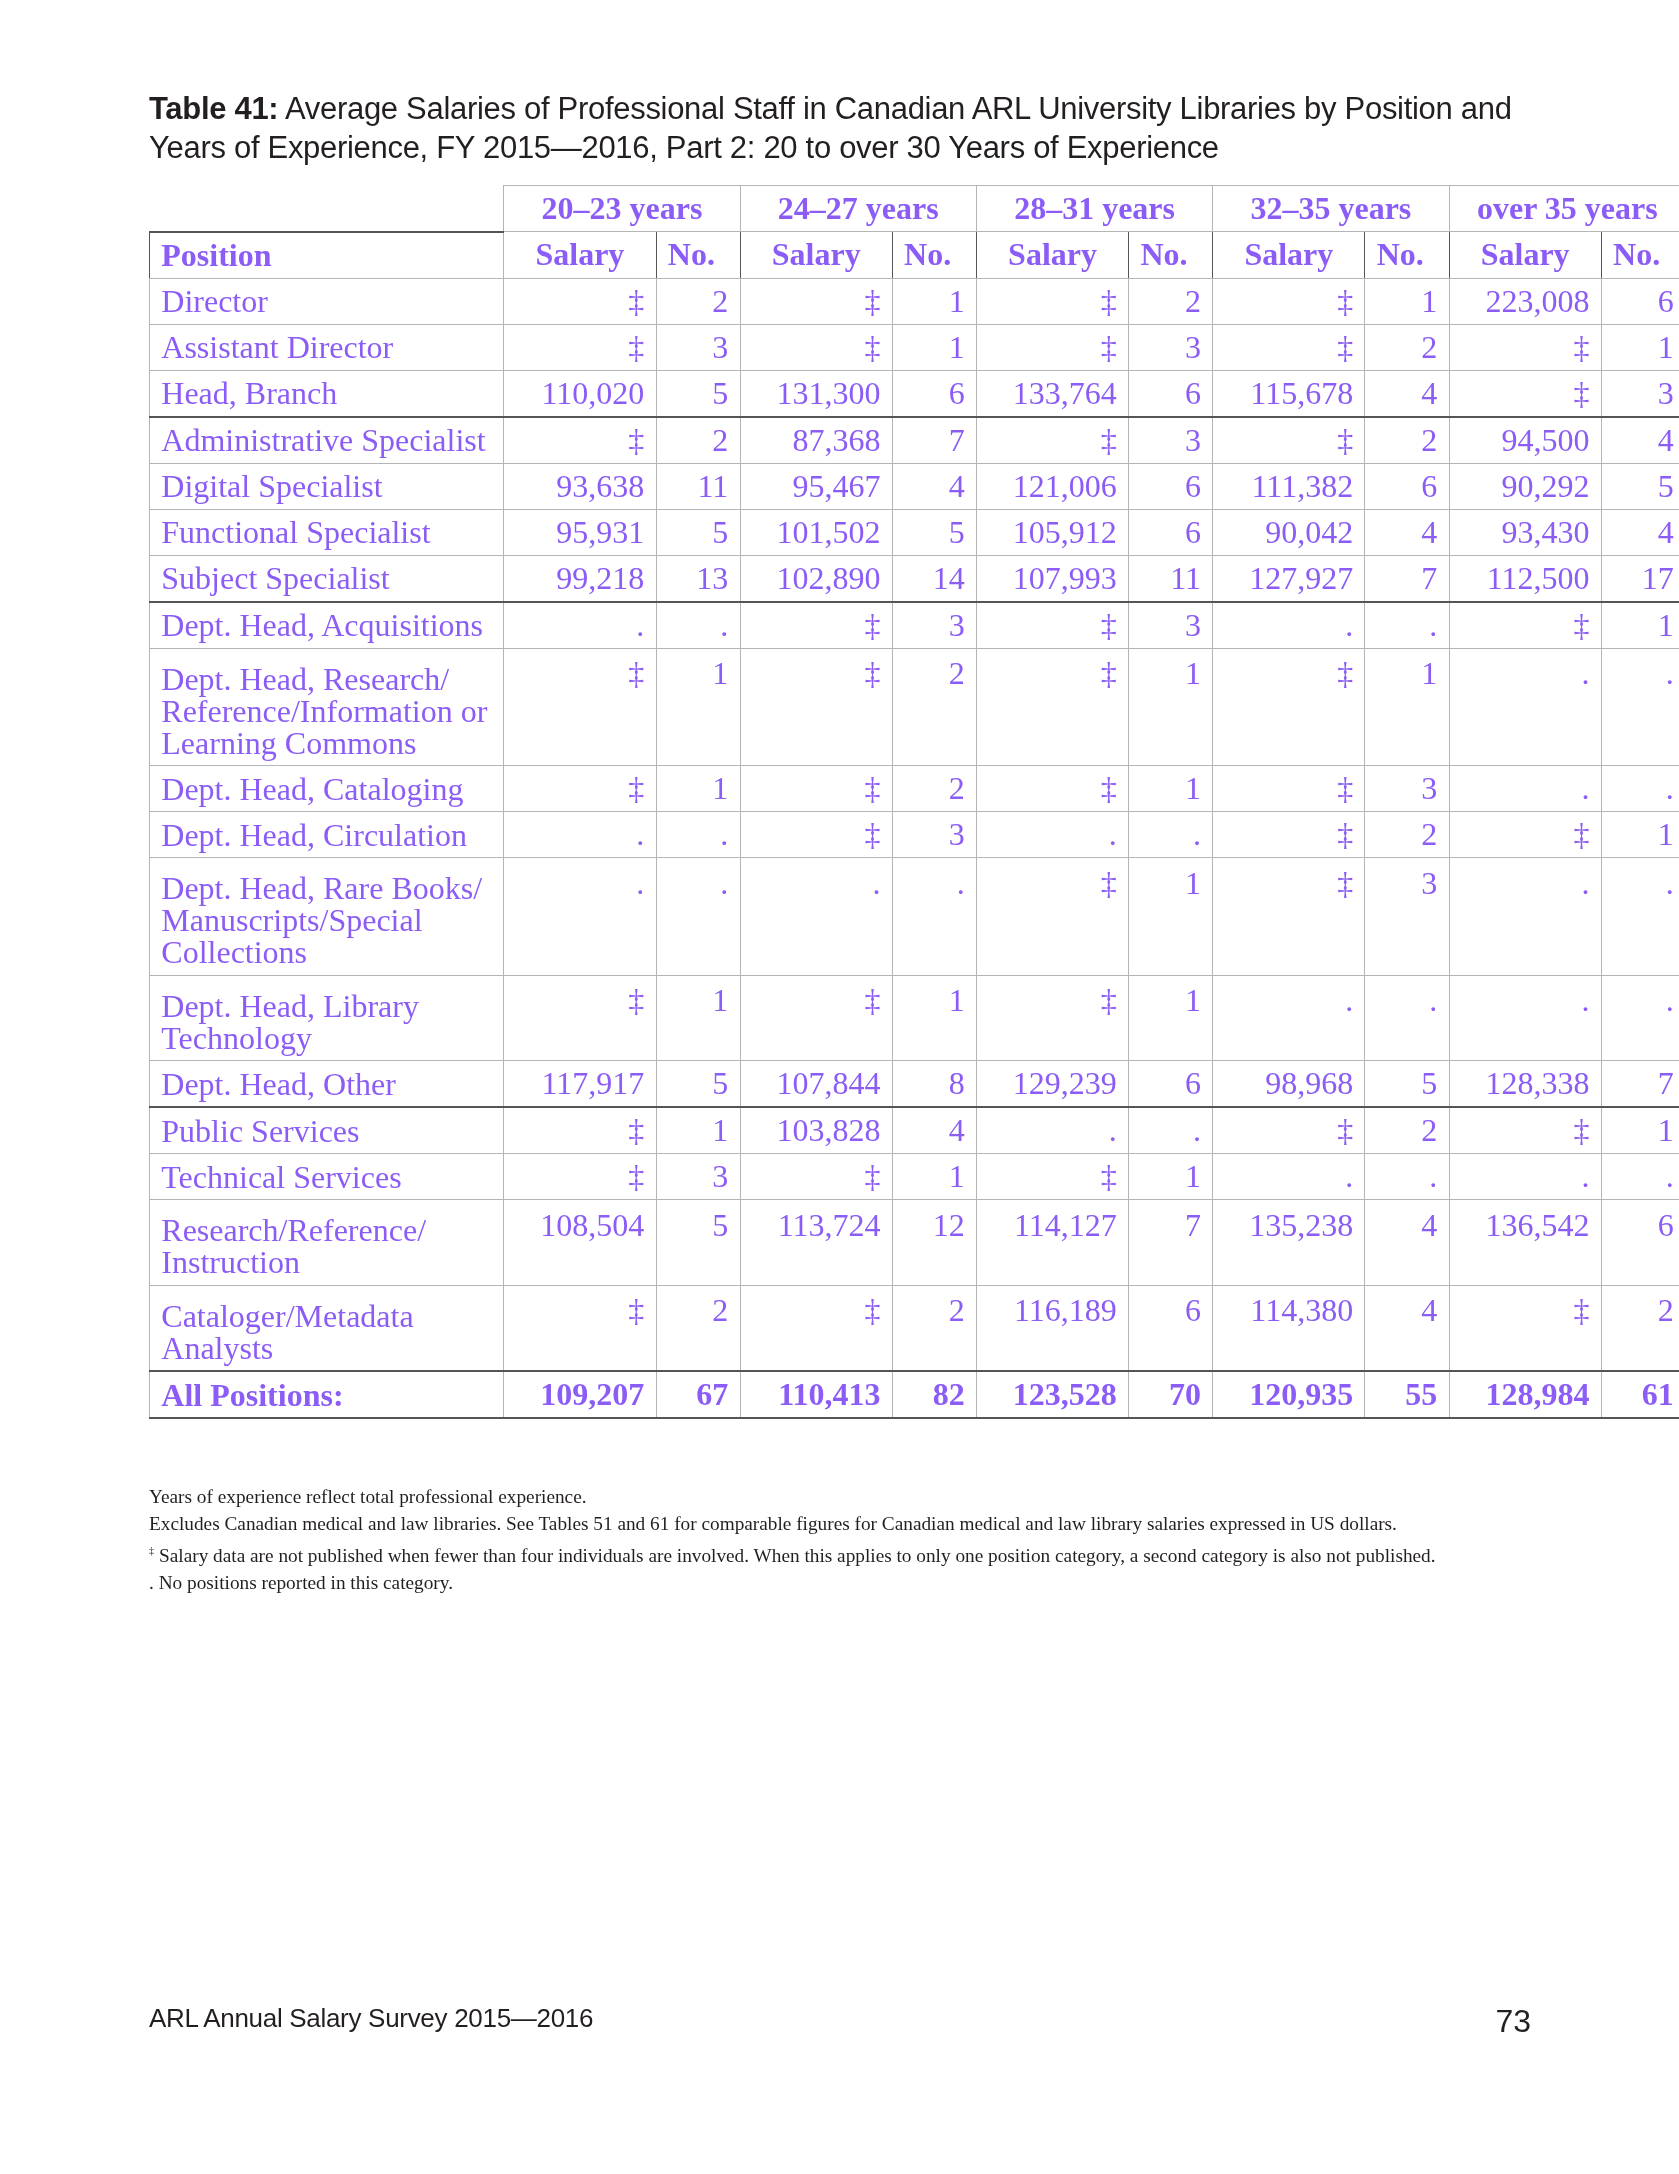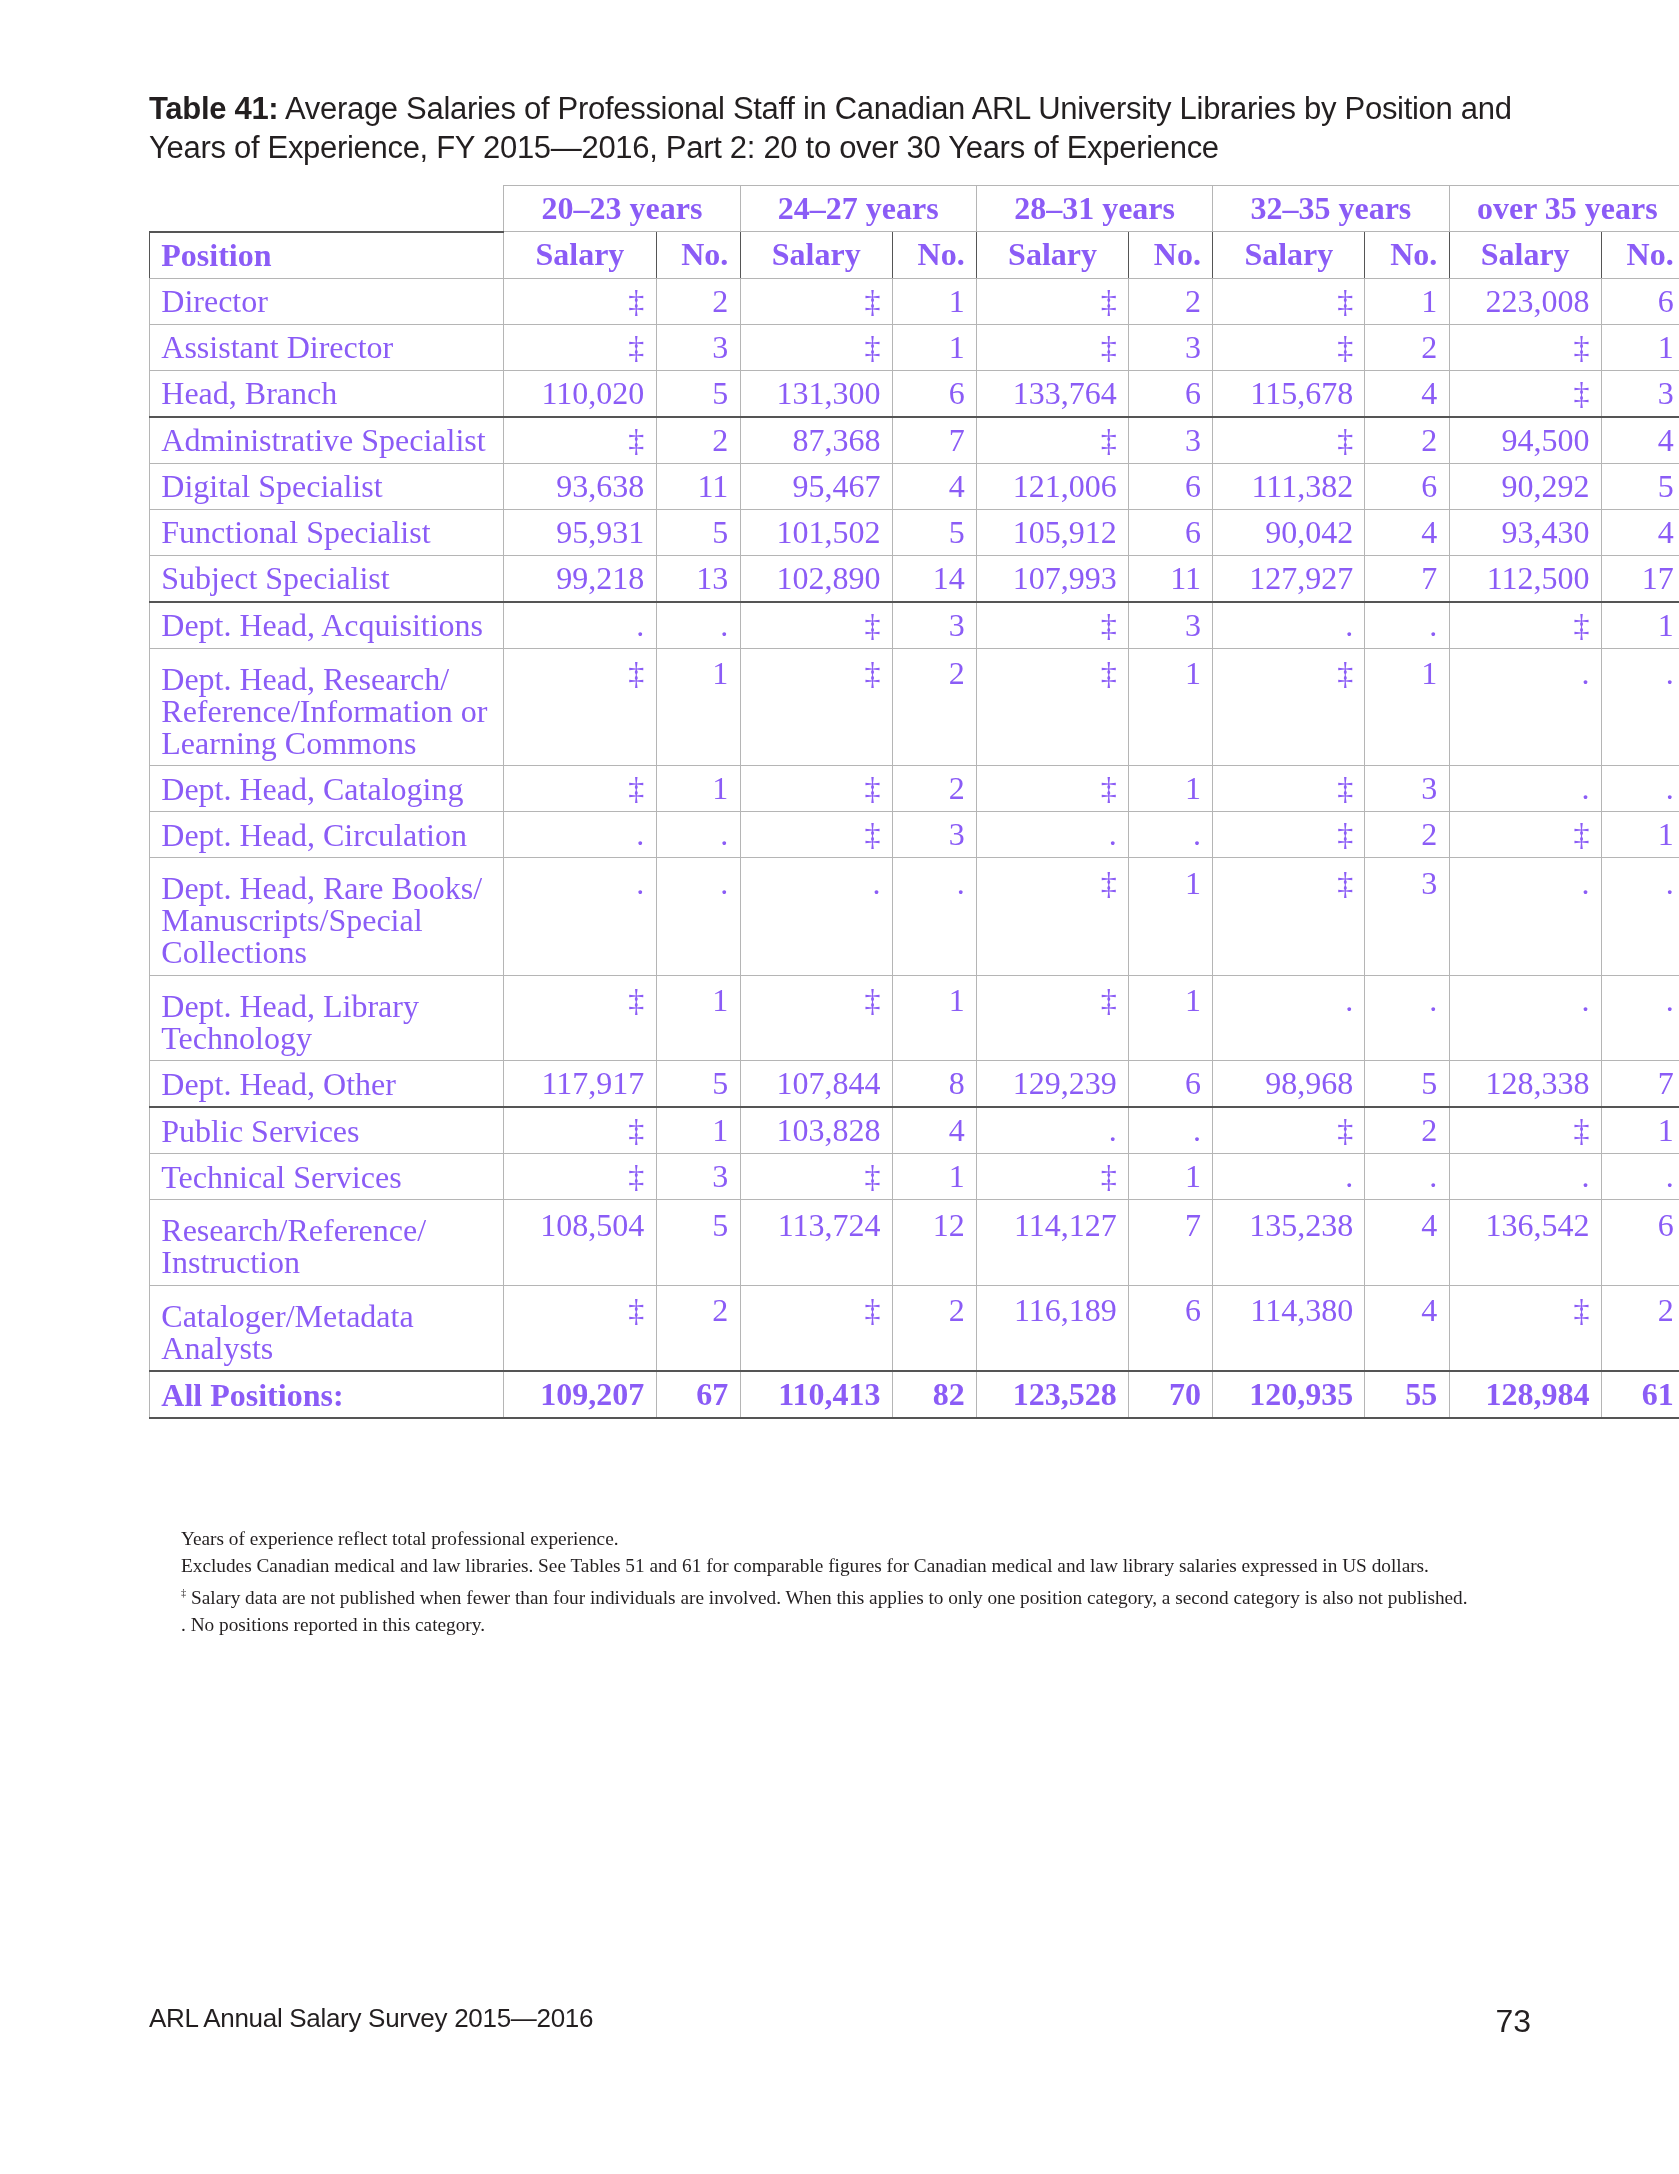--- a/index.html
+++ b/index.html
@@ -18,32 +18,32 @@
   }
   table.salaries td, table.salaries th {
     border: 0.9px solid #b5b5b5; padding: 0 11.3px; height: 45px; vertical-align: middle;
   }
   table.salaries th { font-weight: bold; }
   .group-head th { border: 1.9px solid #555; border-bottom: 2.4px solid #555; text-align: center; height: 45px; }
   .group-head th.blank { border: none; border-bottom: 2.4px solid #555; }
   .sub-head th { border-top: 2.4px solid #555; border-bottom: 2.4px solid #555; height: 44px; }
   .sub-head th.pos { text-align: left; border-left: 1.9px solid #555; }
   .sub-head th.sal { text-align: center; border-left: 1.9px solid #555; border-right: 0.9px solid #555; }
-  .sub-head th.num { text-align: right; border-right: 1.9px solid #555; border-left: 0.9px solid #555; }
+  .sub-head th.num { text-align: left; border-right: 1.9px solid #555; border-left: 0.9px solid #555; }
   td.pos { text-align: left; border-left: 1.9px solid #555; border-right: 1.9px solid #555; width: 299px; line-height: 32px; }
   td.sal { text-align: right; border-left: 1.9px solid #555; border-right: 0.9px solid #555; width: 115px; }
   td.num { text-align: right; border-right: 1.9px solid #555; border-left: 0.9px solid #555; width: 53px; padding-right: 9.4px; }
   tr.multi td { vertical-align: top; padding-top: 6.6px; padding-bottom: 6.6px; }
   tr.multi td.pos { padding-top: 14px; }
   tr.group-end td { border-bottom: 2.4px solid #555; }
   tr.total td { font-weight: bold; border-top: 2.4px solid #555; border-bottom: 2.4px solid #555; height: 45px; }
   .notes {
-    position: absolute; left: 149px; top: 1525px; width: 1365px;
+    position: absolute; left: 149px; top: 1483px; width: 1365px;
     font-family: "Liberation Serif", "DejaVu Serif", serif;
-    font-size: 19.3px; line-height: 27px; color: #231f20; margin-left: 32px;
+    font-size: 19.3px; line-height: 27px; color: #231f20;
   }
   .notes p { margin: 0; }
   .notes sup { font-size: 10.4px; vertical-align: 7.5px; }
   .footer-left {
     position: absolute; left: 149px; top: 2003px;
     font-family: "Liberation Sans", "DejaVu Sans", sans-serif; font-size: 26px; letter-spacing: -0.3px;
   }
   .footer-right {
     position: absolute; right: 149px; top: 2003px;
     font-family: "Liberation Sans", "DejaVu Sans", sans-serif; font-size: 32px;

